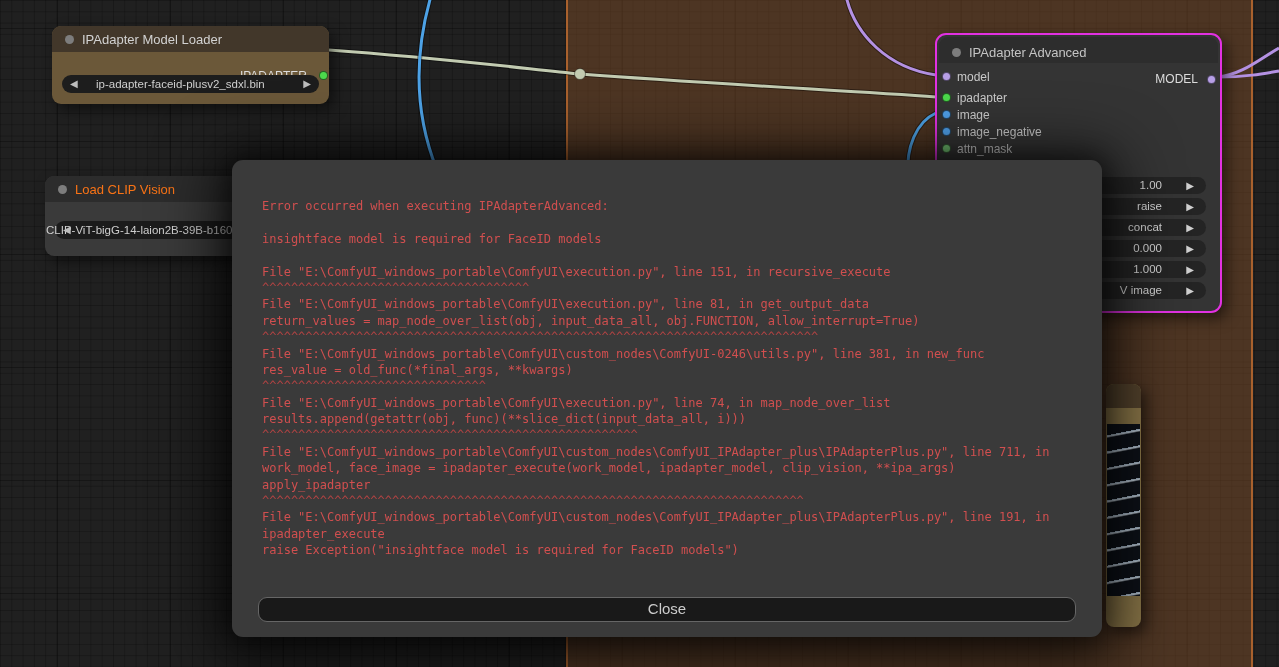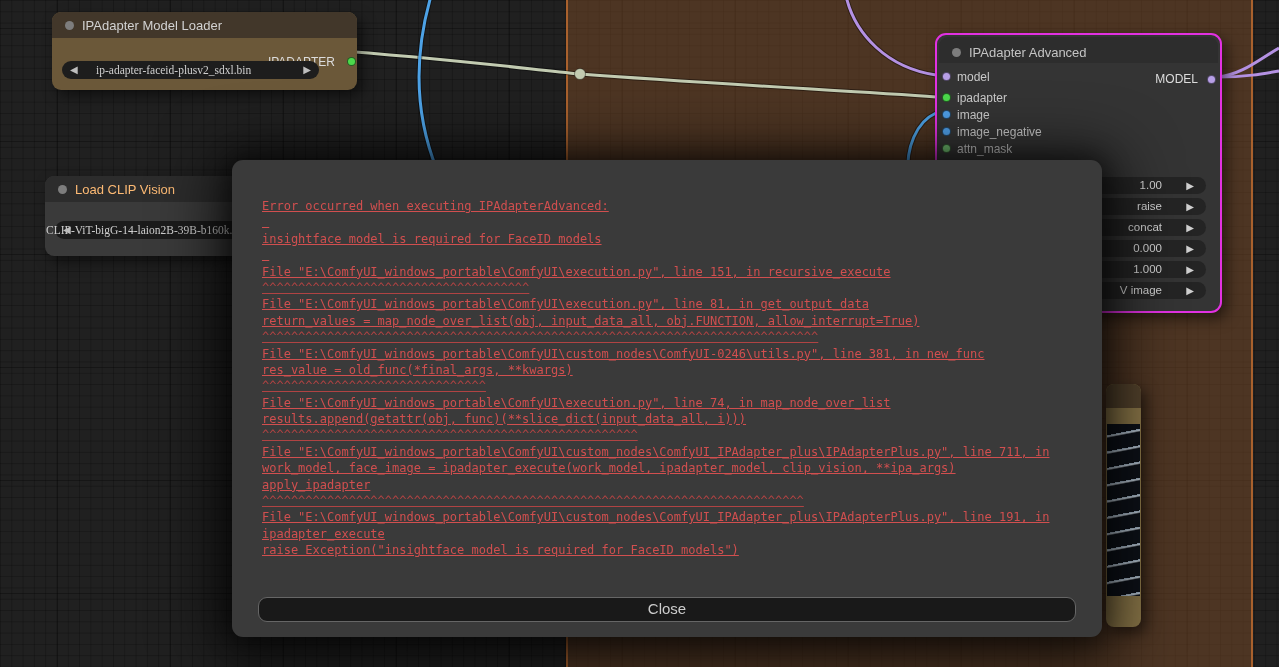--- a/index.html
+++ b/index.html
@@ -31,23 +31,23 @@
   .port-label{position:absolute;font-size:12px;color:#c9c9c9;white-space:nowrap;}
   .out-label{position:absolute;font-size:12px;color:#dcdcdc;white-space:nowrap;}
   .widget{
     position:absolute;background:#1d1d1d;border-radius:10px;height:18px;
     color:#c0c0c0;font-size:11.5px;overflow:hidden;
   }
   .widget .arrow{position:absolute;top:3px;font-size:10px;color:#bdbdbd;line-height:12px;}
   .widget .arrow.left{left:8px;}
   .widget .arrow.right{right:8px;}
   .widget .wlabel{position:absolute;left:20px;top:3px;white-space:nowrap;color:#b5b5b5;margin-top:48px;}
-  .widget .wvalue{position:absolute;top:3px;white-space:nowrap;color:#cfcfcf;font-family:Liberation Serif, serif;}
-  
-  #node-loader{left:52px;top:12px;width:305px;height:78px;background:#6b5839;}
+  .widget .wvalue{position:absolute;top:3px;white-space:nowrap;color:#cfcfcf;}
+  
+  #node-loader{left:52px;top:26px;width:277px;height:78px;background:#6b5839;}
   #node-loader .titlebar{background:#42372a;}
   #node-clip{left:45px;top:176px;width:256px;height:80px;background:#3a3a3a;}
   #node-clip .titlebar{background:#2c2c2c;}
   #node-adv{left:935px;top:33px;width:287px;height:280px;background:#343434;border:2px solid #e231e2;border-radius:11px;}
   #node-adv .titlebar{background:#2d2d2d;left:2px;right:2px;top:2px;border-radius:9px 9px 0 0;height:26px;}
   #node-adv .title-dot{top:11px;}
   #node-adv .title-text{top:8px;color:#c4c4c4;}
   .adv-row{position:absolute;left:0;height:16px;}
   .adv-row .port-dot{left:5px;top:3px;}
   .adv-row .port-label{left:20px;top:1px;}
@@ -63,21 +63,21 @@
     position:absolute;left:1px;right:1px;top:40px;height:172px;
     background:repeating-linear-gradient(169deg,#0d1118 0px,#0d1118 11px,#93a6b8 11px,#b9c4ce 12.5px,#0d1118 14px,#0d1118 16px);
   }
   
   #dialog{
     position:absolute;left:232px;top:160px;width:870px;height:477px;
     background:#3a3a3a;border-radius:11px;
     box-shadow:0 10px 60px 18px rgba(0,0,0,0.65), 0 0 25px 4px rgba(0,0,0,0.45);
   }
   #traceback{position:absolute;left:30px;top:38px;right:18px;font-family:"DejaVu Sans Mono", monospace;font-size:12px;}
-  .tb-line{height:16.4px;line-height:16.4px;white-space:pre;color:#d14f4f;text-decoration:underline;}
+  .tb-line{height:16.4px;line-height:16.4px;white-space:pre;color:#d14f4f;}
   .tb-line.caret{color:#b04343;}
   #close-btn{
     position:absolute;left:26px;right:26px;bottom:15px;height:23px;
     background:#191919;border:1px solid #666;border-radius:9px;
     color:#cccccc;font-size:15px;font-family:"Liberation Sans",sans-serif;
     text-align:center;line-height:22px;cursor:pointer;
   }
 </style>
 </head>
 <body>
@@ -116,21 +116,21 @@
       <span class="wlabel">ipadapter_file</span>
       <span class="wvalue" style="left:34px;">ip-adapter-faceid-plusv2_sdxl.bin</span>
       <span class="arrow left">◀</span>
       <span class="arrow right">▶</span>
     </div>
   </div>
 
   <div class="node" id="node-clip">
     <div class="titlebar">
       <div class="title-dot"></div>
-      <div class="title-text" style="color:#fdba74;">Load CLIP Vision</div>
+      <div class="title-text" style="color:#f97316;">Load CLIP Vision</div>
     </div>
     <div class="widget" style="left:10px;top:45px;width:238px;overflow:visible;background:#1b1b1b;">
       <span class="wvalue" style="left:-9px;">CLIP-ViT-bigG-14-laion2B-39B-b160k.safetensors</span>
       <span class="arrow left">◀</span>
       <span class="arrow right">▶</span>
     </div>
   </div>
 
   <div class="node" id="node-adv">
     <div class="titlebar">

